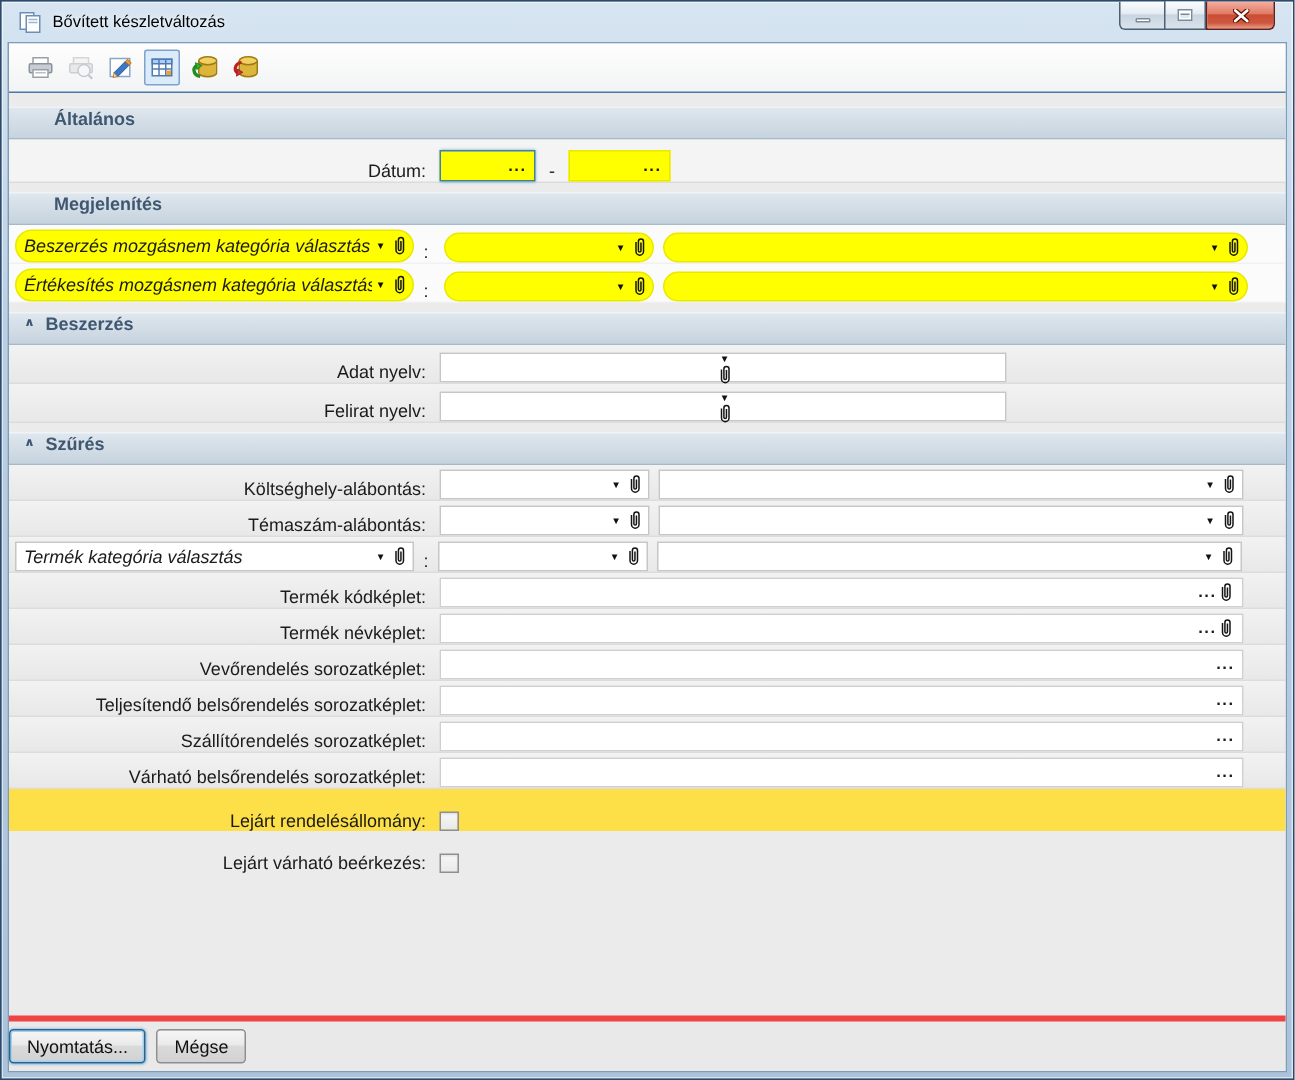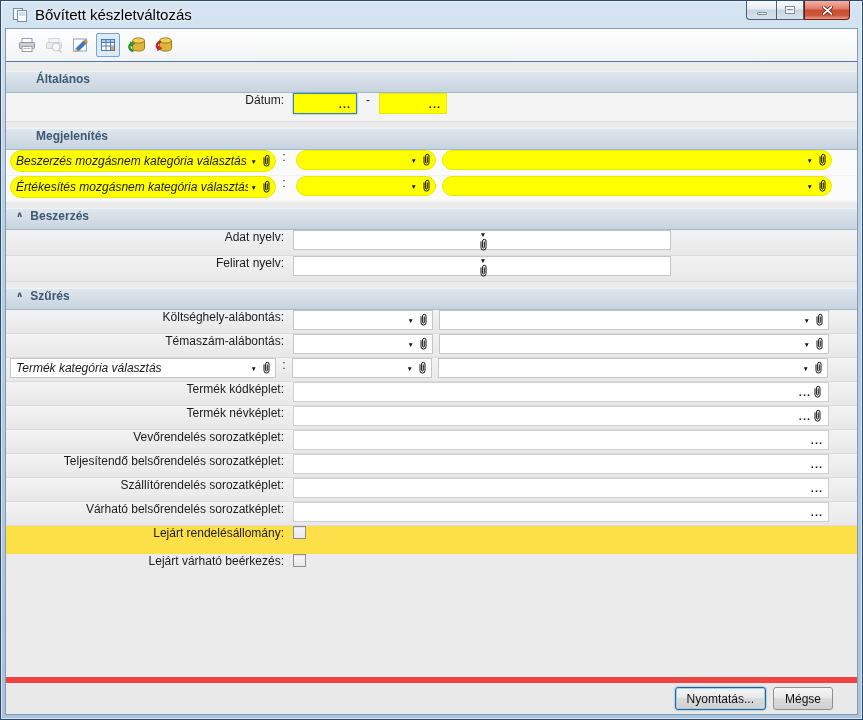--- a/index.html
+++ b/index.html
@@ -1,20 +1,20 @@
 <!DOCTYPE html>
 <html><head>
 <meta charset="utf-8">
 <style>
   html,body{margin:0;padding:0;background:#9aa7b5;font-family:"Liberation Sans","DejaVu Sans",sans-serif;}
   *{box-sizing:border-box;}
   .window{width:863px;height:720px;border:1px solid #2d4a6b;background:linear-gradient(180deg,#d7e5f2,#b9cfe4 30%,#aac2da);
           padding:0 4px 4px 4px;position:relative;box-shadow:inset 0 0 0 1px rgba(255,255,255,.55);}
   
-  .titlebar{height:27px;display:flex;align-items:center;padding-left:7px;color:#000;font-size:15px;}
+  .titlebar{height:27px;display:flex;align-items:center;padding-left:7px;color:#000;font-size:11px;}
   .titlebar .title{margin-left:7px;text-shadow:0 0 4px #fff;}
   .win-controls{position:absolute;top:0;right:12px;display:flex;}
   .wbtn{height:19px;border:1px solid #4d5f70;border-top:none;display:flex;align-items:center;justify-content:center;
         background:linear-gradient(#fbfdfe,#e3ebf2 45%,#c8d5e1 50%,#d9e3ec);cursor:pointer;}
   .wbtn.min{width:30px;border-radius:0 0 0 4px;border-right:none;}
   .wbtn.max{width:28px;}
   .wbtn.close{width:46px;border-radius:0 0 4px 0;border-color:#6e1a10;
         background:linear-gradient(#f5b0a1,#e07a63 45%,#c94d35 50%,#cf573e 80%,#e8a18c);}
   .glyph-min{width:10px;height:3px;background:#fff;border:1px solid #7d8b99;border-radius:1px;margin-top:6px;}
   .glyph-max{width:10px;height:8px;border:1px solid #7d8b99;background:#fff;position:relative;}
@@ -27,21 +27,21 @@
   .tbtn{width:24px;height:24px;display:flex;align-items:center;justify-content:center;border:1px solid transparent;border-radius:2px;cursor:pointer;}
   .tbtn.disabled{opacity:.45;cursor:default;}
   .tbtn.active{border:1px solid #7da2ce;background:#dcebfa;}
   
   .bodyarea{flex:1;display:flex;flex-direction:column;overflow:hidden;background:#ebebeb;font-size:12px;color:#1b1b1b;}
   .sec-header{height:22px;flex:none;display:flex;padding-left:30px;font-weight:bold;color:#3f5771;
               background:linear-gradient(#dfe7ee,#c6d3de);border-top:1px solid #eef3f7;border-bottom:1px solid #a4bacb;}
   .sec-header.collapsible{padding-left:10px;}
   .caret{font-size:9px;font-weight:bold;margin-right:7px;transform:scaleY(.85);}
   .gap6{height:6px;flex:none;}
-  .row{display:flex;align-items:flex-start;height:24px;flex:none;background:linear-gradient(#f2f2f2,#e8e8e8);border-bottom:1px solid #dcdcdc;}
+  .row{display:flex;align-items:flex-end;height:24px;flex:none;background:linear-gradient(#f2f2f2,#e8e8e8);border-bottom:1px solid #dcdcdc;}
   .row.tall{height:29px;background:#f4f4f4;}
   .row.white{height:26px;background:#fbfbfb;border-bottom:1px solid #f1f1f1;}
   .lbl{width:283px;text-align:right;padding-right:5px;flex:none;}
   .colon{width:16px;text-align:center;flex:none;}
   
   .combo{height:20px;background:#fff;border:1px solid #c6c6c6;display:flex;align-items:center;padding:0 3px 0 5px;flex:none;cursor:pointer;}
   .combo .txt{flex:1;white-space:nowrap;overflow:hidden;}
   .combo.yellow{background:#ffff00;border-color:#e8e800;border-radius:11px;}
   .combo.italic .txt{font-style:italic;}
   .combo.mid{width:140px;margin-left:4px;}
@@ -54,21 +54,21 @@
   .field{height:20px;background:#fff;border:1px solid #cfcfcf;display:flex;align-items:center;justify-content:flex-end;padding:0 5px;flex:none;cursor:text;}
   .field.formula{width:536px;margin-left:4px;}
   .dots{font-weight:bold;letter-spacing:1px;font-size:11px;line-height:8px;cursor:pointer;}
   .datefield{width:64px;height:21px;margin-left:4px;background:#ffff00;border:1px solid #e8e800;display:flex;align-items:center;justify-content:flex-end;padding:0 5px;flex:none;}
   .datefield.second{width:68px;margin-left:6px;}
   .datefield.focus{border:1px solid #3c7fb1;box-shadow:0 0 2px #6aa6d8;}
   .dash{width:10px;text-align:center;flex:none;margin-left:6px;}
   .checkbox{width:13px;height:13px;border:1px solid #8f8f8f;background:linear-gradient(#f7f7f7,#e9e9e9);margin-left:4px;flex:none;cursor:pointer;box-shadow:inset 0 1px 1px rgba(0,0,0,.08);}
   .filler{flex:1;background:#ebebeb;}
   
-  .footer{height:37px;flex:none;border-top:6px solid #ef4444;display:flex;align-items:center;justify-content:flex-end;gap:7px;padding-right:24px;background:#e9e9e9;}
+  .footer{height:37px;flex:none;border-top:4px solid #ef4444;display:flex;align-items:center;gap:7px;padding-right:24px;background:#e9e9e9;}
   .btn{height:23px;padding:0 11px;font-size:12px;font-family:inherit;color:#111;border:1px solid #8e8e8e;border-radius:3px;cursor:pointer;
        background:linear-gradient(#f6f6f6,#eaeaea 45%,#dadada 50%,#d2d2d2);}
   .btn.default{border:1px solid #2a628d;box-shadow:0 0 0 1px #9fd2f0 inset,0 0 2px #57a0d4;}
   svg{display:block;}
 </style>
 </head>
 <body>
 
 <div class="window">
 

